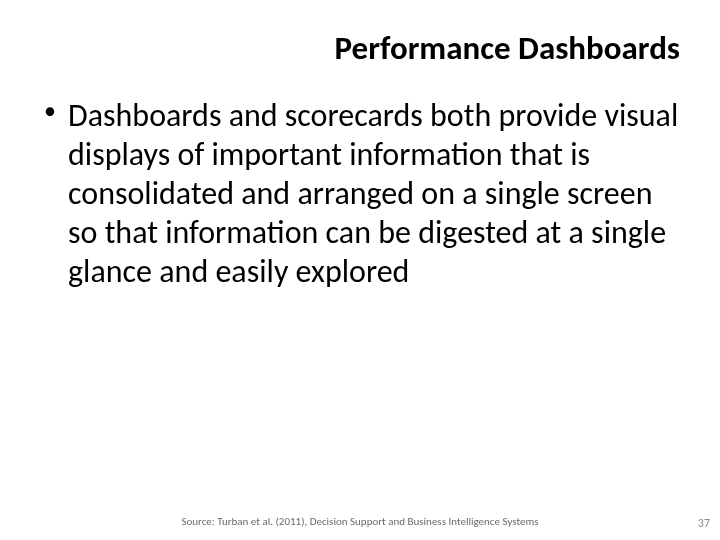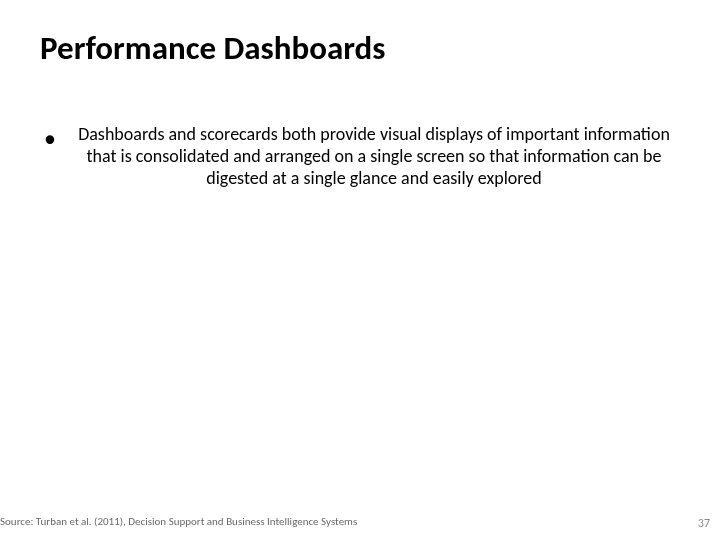--- a/index.html
+++ b/index.html
@@ -12,49 +12,48 @@
   }
   .slide {
     width: 720px;
     height: 540px;
     position: relative;
     padding: 28px 40px 0 40px;
   }
   .title {
     font-size: 33px;
     font-weight: 700;
-    text-align: left;
+    text-align: right;
     letter-spacing: 0px;
-    margin-bottom: 56px;
+    margin-bottom: 28px;
   }
   .body-list {
     list-style: none;
     padding-left: 0px;
   }
   .body-list li {
     position: relative;
     padding-left: 28px;
-    font-size: 18px;
+    font-size: 32px;
     line-height: 1.22;
     font-weight: 400;
-    text-align: center;
   }
   .body-list li::before {
     content: "•";
     position: absolute;
     left: 4px;
     top: 0;
     font-size: 24px;
   }
   .source {
     position: absolute;
     left: 0;
     right: 0;
     bottom: 12px;
-    text-align: left;
+    text-align: center;
     font-size: 11px;
     color: #6a6a6a;
   }
   .page-number {
     position: absolute;
     right: 10px;
     bottom: 10px;
     font-size: 12px;
     color: #8a8a8a;
   }

